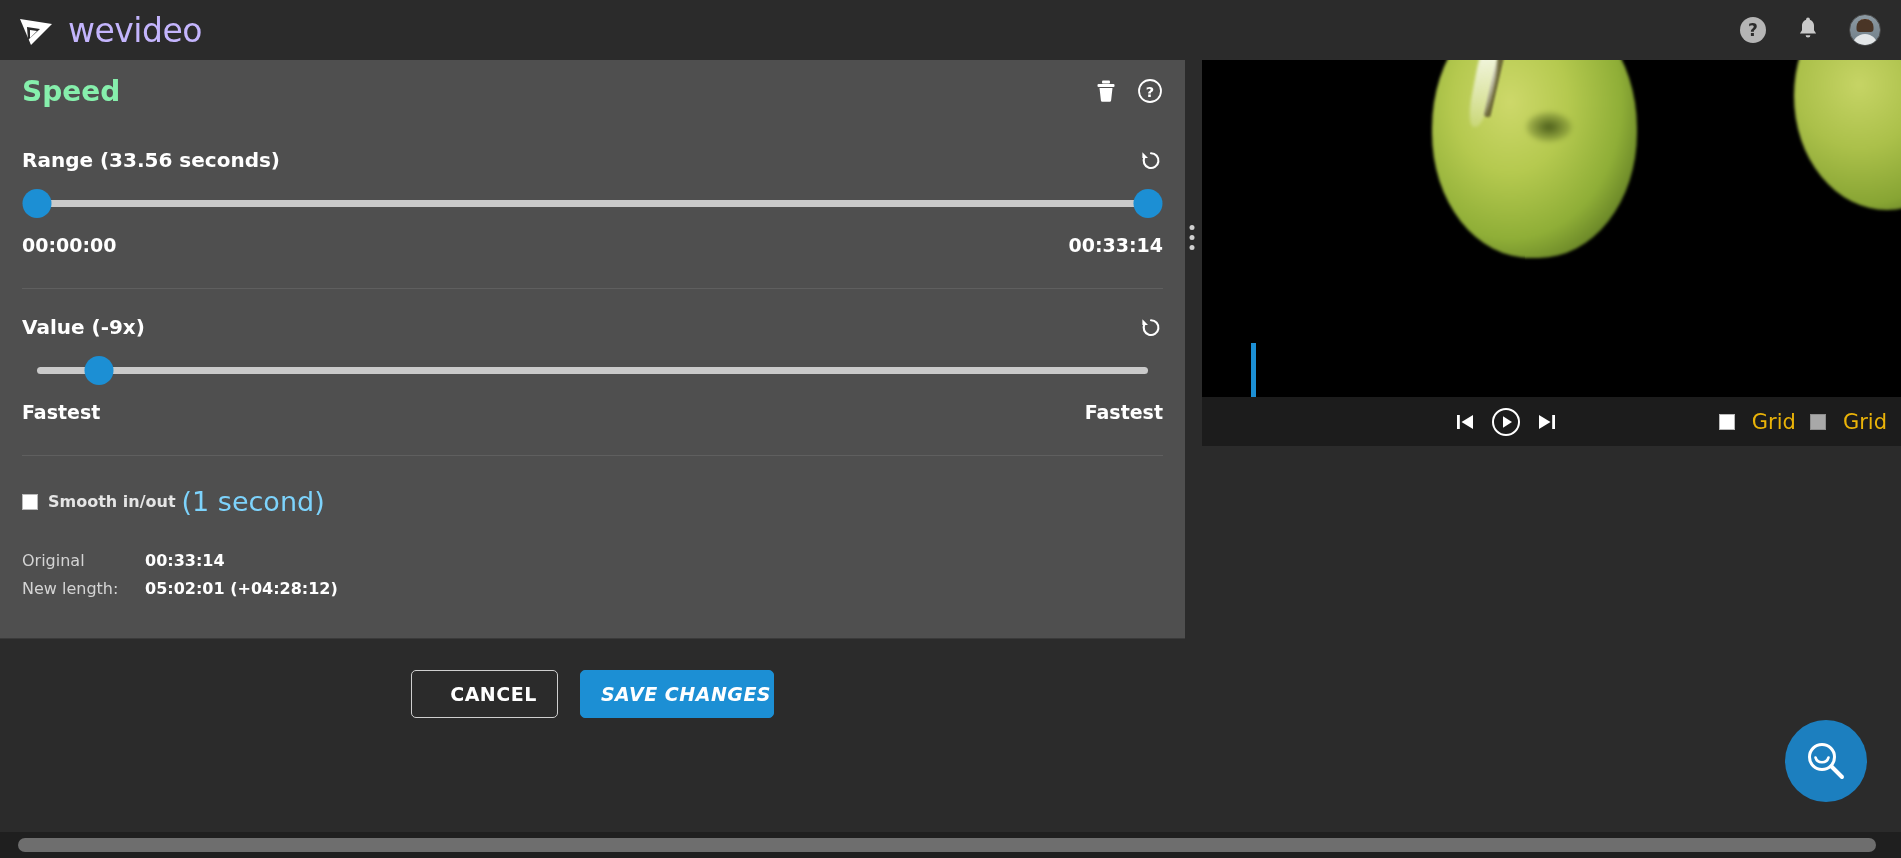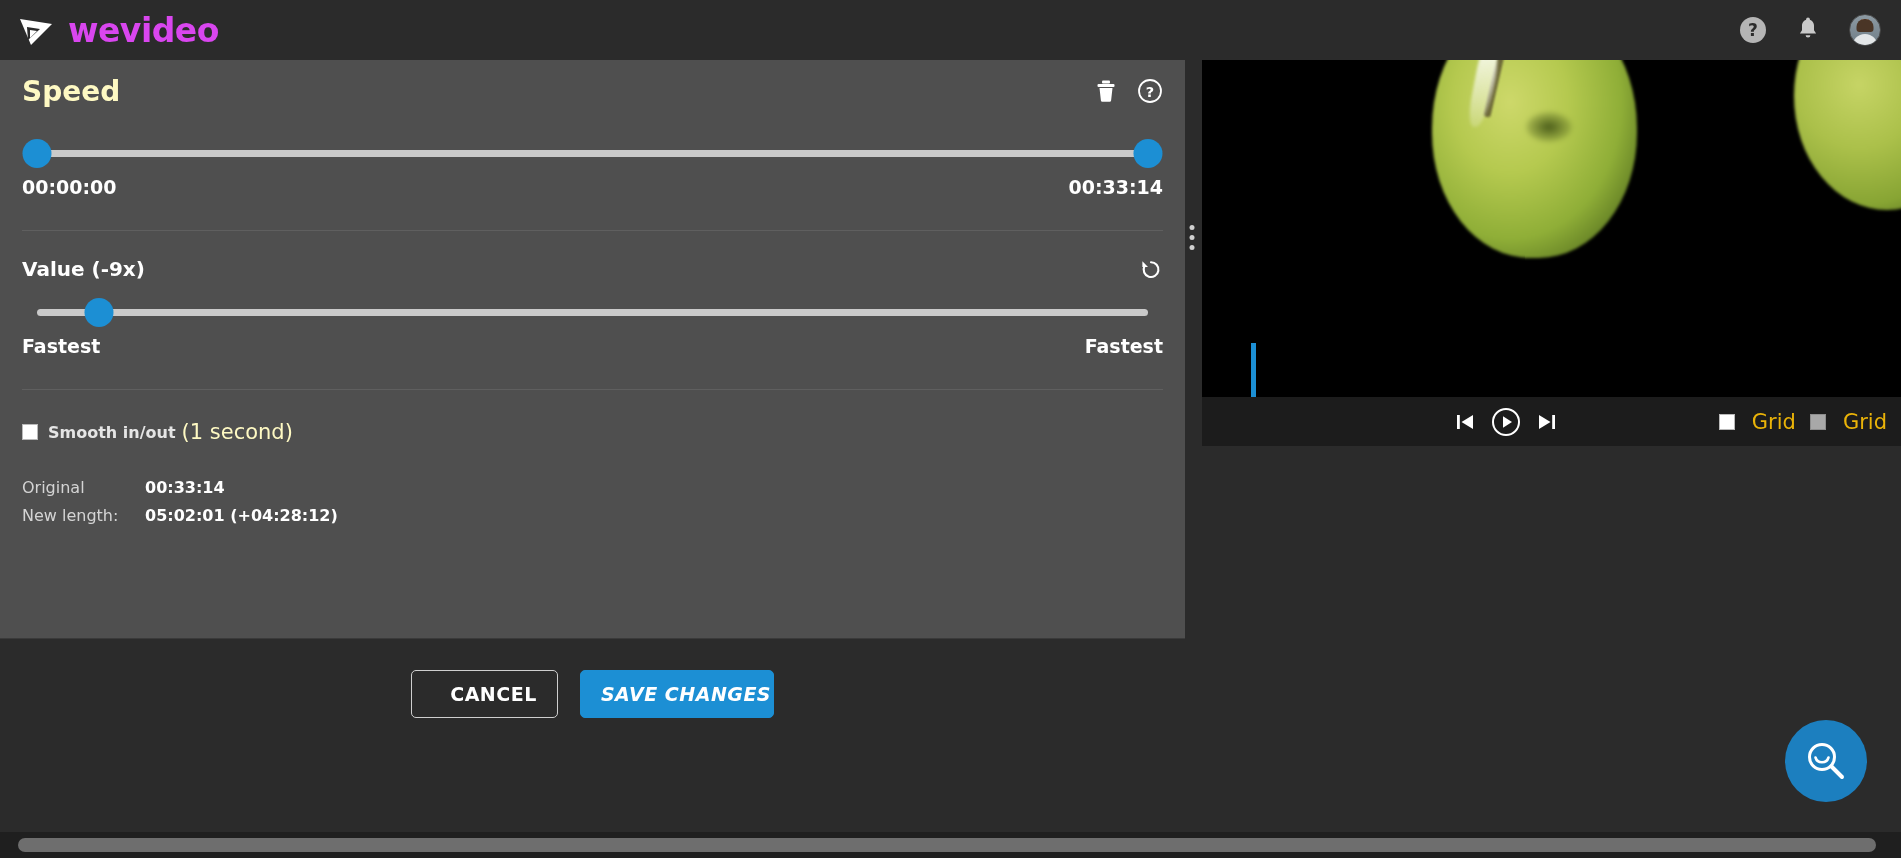--- a/index.html
+++ b/index.html
@@ -16,21 +16,21 @@
     width: 1901px; height: 60px;
     background: #2b2b2b;
     display: flex; align-items: center;
   }
   .logo-wrap {
     display: flex; align-items: center;
     margin-left: 18px; height: 100%;
   }
   .logo-mark { width: 40px; height: 34px; display: block; }
   .logo-text {
-    color: #d946ef; font-size: 33px; font-weight: 700;
+    color: #c4b5fd; font-size: 33px; font-weight: 400;
     letter-spacing: -0.5px; margin-left: 10px;
     font-family: "DejaVu Sans", sans-serif;
   }
   .topbar-right {
     margin-left: auto; margin-right: 20px;
     display: flex; align-items: center; gap: 27px;
   }
   .circ-icon { width: 28px; height: 28px; display: block; cursor: pointer; }
   .avatar {
     width: 32px; height: 32px; border-radius: 50%;
@@ -54,21 +54,21 @@
   .panel {
     position: absolute; left: 0; top: 60px;
     width: 1185px; height: 688px;
     background: #4f4f4f;
   }
   .panel-head {
     position: relative; height: 62px;
     display: flex; align-items: center; padding: 0 22px;
   }
   .panel-title {
-    color: #fef9c3; font-size: 28px; font-weight: 700;
+    color: #86efac; font-size: 28px; font-weight: 700;
     font-family: "DejaVu Sans", sans-serif;
   }
   .panel-head-actions {
     margin-left: auto; display: flex; align-items: center; gap: 18px;
   }
   .head-ic { width: 26px; height: 26px; display: block; cursor: pointer; }
 
   .section { padding: 0 22px; }
   .sec-row {
     display: flex; align-items: center;
@@ -90,21 +90,21 @@
     height: 7px; border-radius: 4px; background: #cacaca;
   }
   .thumb {
     position: absolute; top: 3px;
     width: 29px; height: 29px; border-radius: 50%;
     background: #1c8fd4; cursor: pointer;
     transform: translateX(-50%);
   }
   .range-labels {
     display: flex; justify-content: space-between;
-    margin-top: 6px;
+    margin-top: 14px;
     align-items: center;
   }
   .range-labels span {
     color: #ffffff; font-size: 19px; font-weight: 600;
     font-family: "DejaVu Sans", sans-serif;
   }
   .divider {
     height: 1px; background: #5f5f5f;
     margin: 32px 22px 0 22px;
   }
@@ -118,21 +118,21 @@
     width: 16px; height: 16px; background: #ffffff;
     border: 1px solid #b9b9b9; cursor: pointer;
     margin-right: 10px; flex: none;
   }
   .cb.gray { background: #a8a8a8; border-color: #8d8d8d; }
   .check-bold {
     color: #e5e5e5; font-size: 16px; font-weight: 700;
     font-family: "DejaVu Sans", sans-serif;
   }
   .check-reg {
-    color: #fef9c3; font-size: 21px; font-weight: 400;
+    color: #7dd3fc; font-size: 27px; font-weight: 400;
     margin-left: 6px; font-family: "DejaVu Sans", sans-serif; text-align: right;
   }
 
   
   .info { margin-top: 34px; }
   .info-row { display: flex; align-items: baseline; margin-bottom: 9px; }
   .info-key {
     color: #d4d4d4; font-size: 16px; width: 123px;
     font-family: "DejaVu Sans", sans-serif;
   }
@@ -302,20 +302,27 @@
         <path d="M6.5 10h13l-1.4 12.5a1.4 1.4 0 0 1-1.4 1.2H9.3a1.4 1.4 0 0 1-1.4-1.2z" fill="#ffffff"></path>
       </svg>
       <svg class="head-ic" viewBox="0 0 26 26">
         <circle cx="13" cy="13" r="11" fill="none" stroke="#ffffff" stroke-width="1.8"></circle>
         <text x="13" y="18.5" font-size="14.5" font-weight="bold" text-anchor="middle" fill="#ffffff" font-family="DejaVu Sans, sans-serif">?</text>
       </svg>
     </div>
   </div>
 
   <div class="section">
+    <div class="sec-row">
+      <div class="sec-label">Range (33.56 seconds)</div>
+      <svg class="reset-ic" viewBox="0 0 24 24">
+        <path d="M12 5.2a7.4 7.4 0 1 1-6.6 4.1" fill="none" stroke="#ffffff" stroke-width="2.1" stroke-linecap="round"></path>
+        <path d="M3.4 4.3v5.6h5.6z" fill="#ffffff"></path>
+      </svg>
+    </div>
     <div class="slider-wrap">
       <div class="track"></div>
       <div class="thumb" id="range-thumb-start" style="left: calc(15px + ((0% * (100% - 30px)) * (1 / 100%)));"></div>
       <div class="thumb" id="range-thumb-end" style="left: calc(15px + ((100% * (100% - 30px)) * (1 / 100%)));"></div>
     </div>
     <div class="range-labels">
       <span>00:00:00</span>
       <span>00:33:14</span>
     </div>
   </div>

